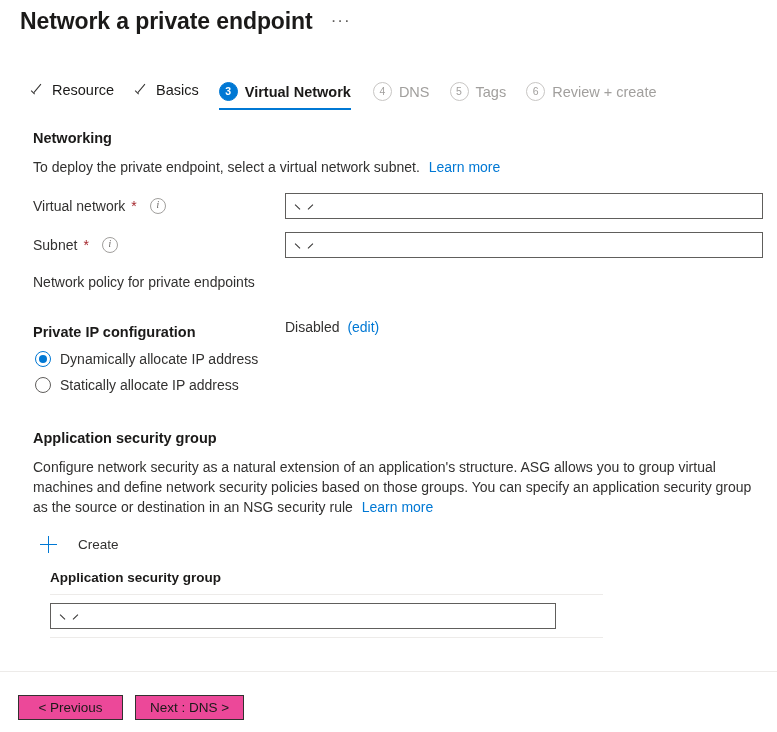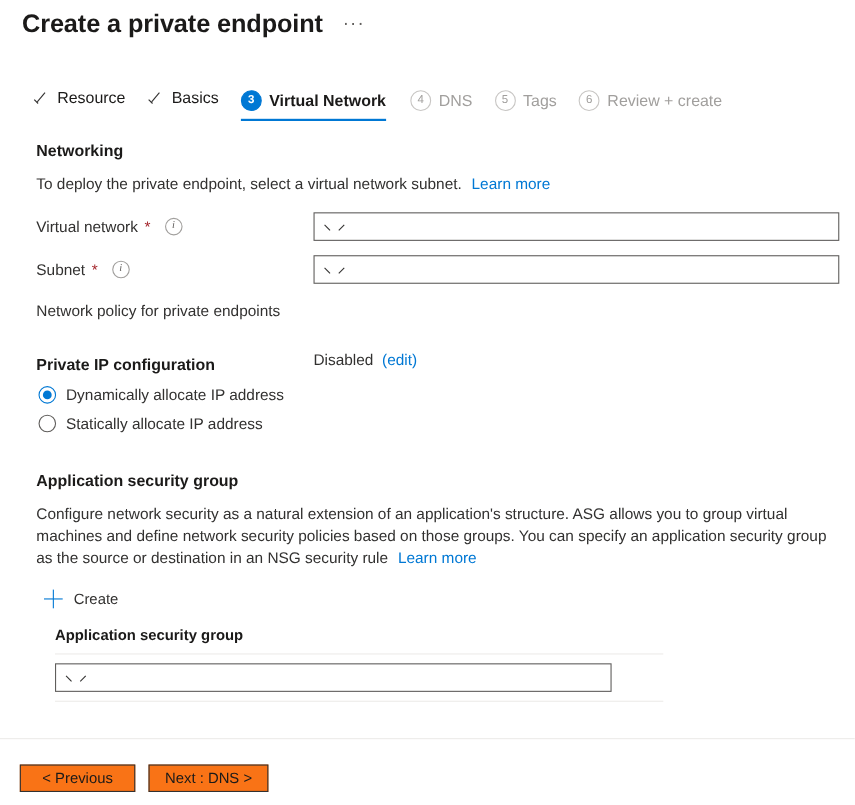--- a/index.html
+++ b/index.html
@@ -253,21 +253,21 @@
     margin: -4px 0 0 -4px;
     border-radius: 50%;
     background: #0078d4;
   }
 
   
   .create-btn {
     position: absolute;
     display: flex;
     align-items: center;
-    gap: 10px;
+    gap: 21px;
     cursor: pointer;
     font-size: 13.5px;
     color: #323130;
   }
   .plus-icon {
     position: relative;
     width: 17px;
     height: 17px;
     flex: 0 0 auto;
   }
@@ -317,37 +317,37 @@
     left: 18px;
     top: 695px;
     display: flex;
     gap: 12px;
   }
   .btn {
     box-sizing: border-box;
     min-width: 105px;
     height: 25px;
     border: 1px solid #323130;
-    background: #f97316;
+    background: #ec4899;
     color: #1b1a19;
     font-size: 13.5px;
     font-family: "Liberation Sans", sans-serif;
     display: inline-flex;
     align-items: center;
     justify-content: center;
     padding: 0 14px;
     cursor: pointer;
     white-space: nowrap;
   }
 </style>
 </head>
 <body>
 
 <div class="title-row">
-  <div class="page-title">Create a private endpoint</div>
+  <div class="page-title">Network a private endpoint</div>
   <div class="ellipsis-btn">···</div>
 </div>
 
 <div class="tabs">
 
   <div class="tab done">
     <span class="tab-check"></span>
     <span>Resource</span>
   </div>
 

